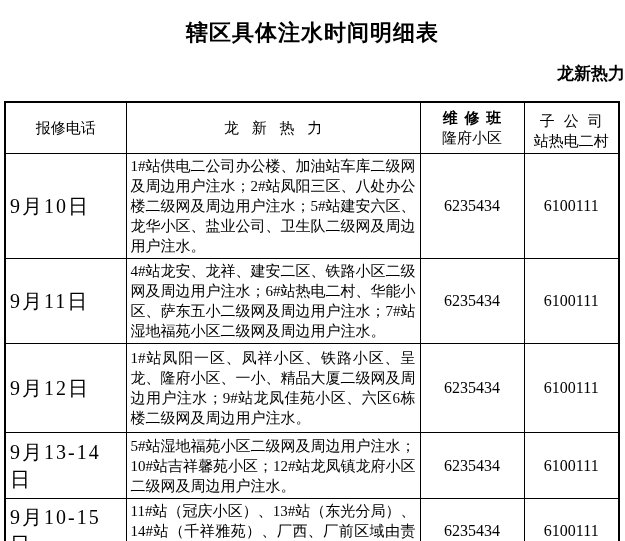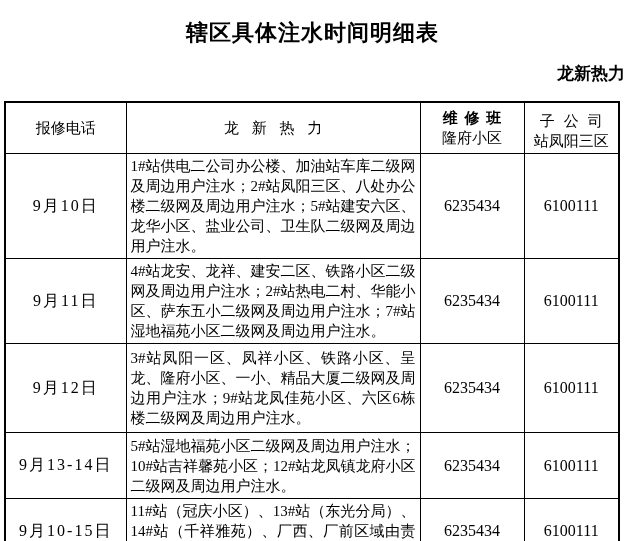--- a/index.html
+++ b/index.html
@@ -43,22 +43,22 @@
   col.c-service { width: 95px; }
 
   thead tr { height: 45px; }
   thead th { font-size: 15px; text-align: center; line-height: 20px; }
   .sp-wide   { letter-spacing: 0.85em; padding-left: 0.85em; }
   .sp-mid    { letter-spacing: 0.45em; padding-left: 0.45em; font-weight: bold; }
   .sp-mid2   { letter-spacing: 0.6em;  padding-left: 0.6em; margin-top: 6px; }
   .hdr-line  { display: block; }
 
   td.cell-time {
-    text-align: center;
-    font-size: 16px;
+    text-align: left;
+    font-size: 20px;
     letter-spacing: 2px;
   }
   td.cell-area {
     text-align: justify;
     font-size: 15px;
     line-height: 20px;
     padding: 2px 6px;
   }
   td.cell-phone {
     text-align: center;
@@ -82,40 +82,40 @@
   <thead>
     <tr>
       <th>报修电话</th>
       <th><span class="sp-wide">龙新热力</span></th>
       <th>
         <span class="hdr-line sp-mid">维修班</span>
         <span class="hdr-line">隆府小区</span>
       </th>
       <th>
         <span class="hdr-line sp-mid2">子公司</span>
-        <span class="hdr-line">站凤阳三区</span>
+        <span class="hdr-line">站热电二村</span>
       </th>
     </tr>
   </thead>
   <tbody>
     <tr style="height:100px;">
       <td class="cell-time">9月10日</td>
       <td class="cell-area">1#站供电二公司办公楼、加油站车库二级网及周边用户注水；2#站凤阳三区、八处办公楼二级网及周边用户注水；5#站建安六区、龙华小区、盐业公司、卫生队二级网及周边用户注水。</td>
       <td class="cell-phone">6235434</td>
       <td class="cell-phone">6100111</td>
     </tr>
     <tr style="height:83px;">
       <td class="cell-time">9月11日</td>
-      <td class="cell-area">4#站龙安、龙祥、建安二区、铁路小区二级网及周边用户注水；2#站热电二村、华能小区、萨东五小二级网及周边用户注水；7#站湿地福苑小区二级网及周边用户注水。</td>
+      <td class="cell-area">4#站龙安、龙祥、建安二区、铁路小区二级网及周边用户注水；6#站热电二村、华能小区、萨东五小二级网及周边用户注水；7#站湿地福苑小区二级网及周边用户注水。</td>
       <td class="cell-phone">6235434</td>
       <td class="cell-phone">6100111</td>
     </tr>
     <tr style="height:89px;">
       <td class="cell-time">9月12日</td>
-      <td class="cell-area">3#站凤阳一区、凤祥小区、铁路小区、呈龙、隆府小区、一小、精品大厦二级网及周边用户注水；9#站龙凤佳苑小区、六区6栋楼二级网及周边用户注水。</td>
+      <td class="cell-area">1#站凤阳一区、凤祥小区、铁路小区、呈龙、隆府小区、一小、精品大厦二级网及周边用户注水；9#站龙凤佳苑小区、六区6栋楼二级网及周边用户注水。</td>
       <td class="cell-phone">6235434</td>
       <td class="cell-phone">6100111</td>
     </tr>
     <tr style="height:66px;">
       <td class="cell-time">9月13-14日</td>
       <td class="cell-area">5#站湿地福苑小区二级网及周边用户注水；10#站吉祥馨苑小区；12#站龙凤镇龙府小区二级网及周边用户注水。</td>
       <td class="cell-phone">6235434</td>
       <td class="cell-phone">6100111</td>
     </tr>
     <tr style="height:62px;">

